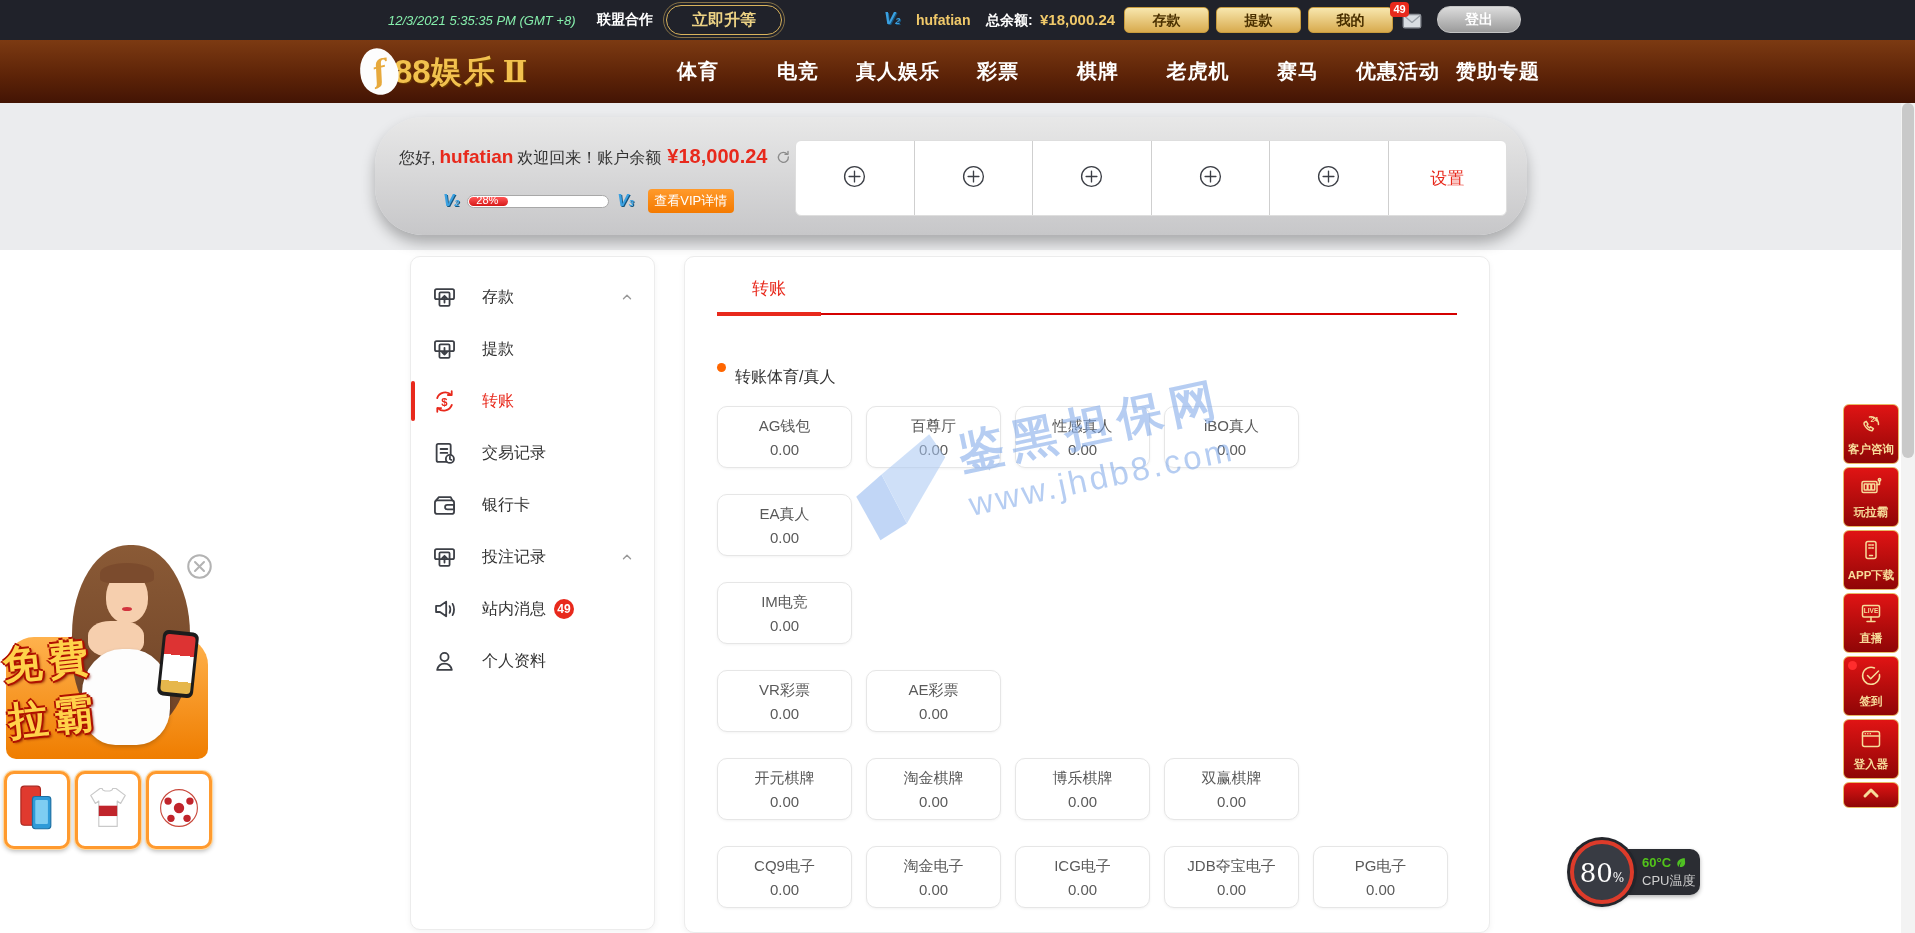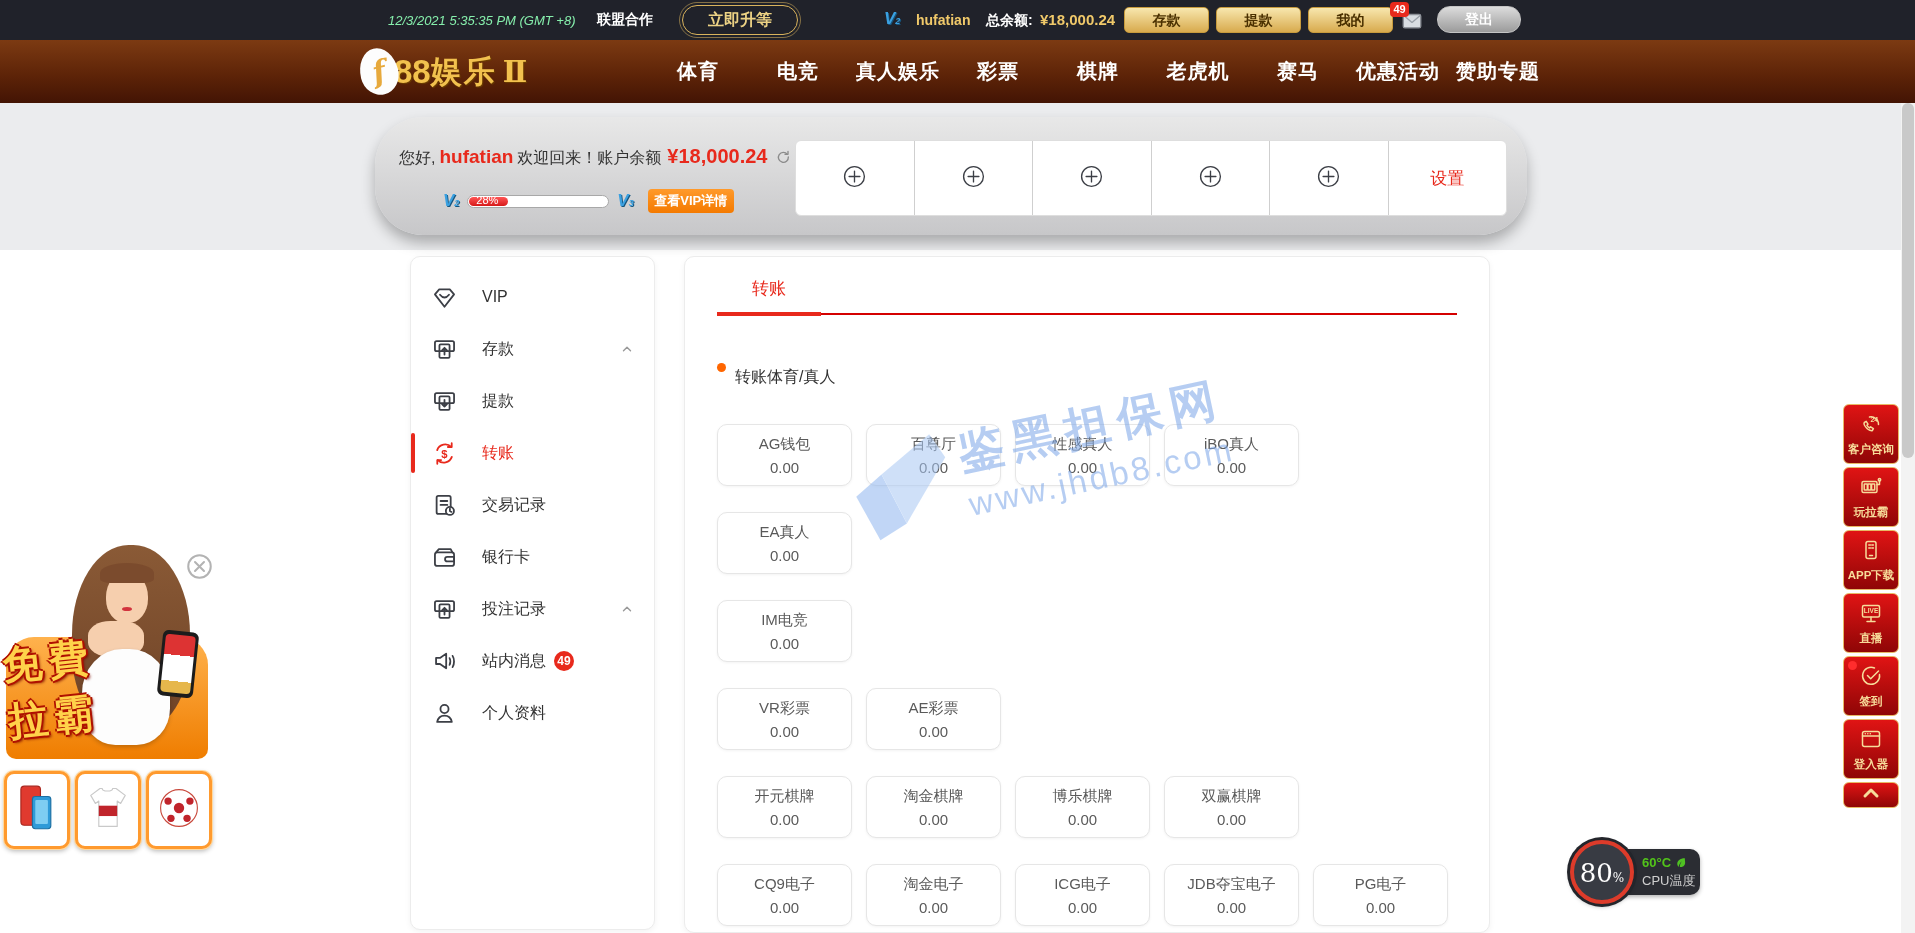--- a/index.html
+++ b/index.html
@@ -4,21 +4,21 @@
 <style>
   * { box-sizing: border-box; margin: 0; padding: 0; }
   html,body { width:1915px; height:933px; overflow:hidden; }
   body { position:relative; background:#fff; font-family:"Liberation Sans","DejaVu Sans",sans-serif; }
   svg { fill:none; stroke:currentColor; stroke-width:1.6; stroke-linecap:round; stroke-linejoin:round; }
 
   
   #topbar { position:absolute; left:0; top:0; width:1915px; height:40px; background:#20222a; z-index:30; }
   .tb-time { position:absolute; left:388px; top:13px; color:#86efac; font-size:13px;font-style:italic; }
   .tb-alliance { position:absolute; left:597px; top:11px; color:#fff; font-size:14px; font-weight:bold; cursor:pointer; }
-  .tb-upgrade { position:absolute; left:682px; top:5px; width:116px; height:30px; border:1px solid #d9b35c; outline:1px solid rgba(217,179,92,.55); outline-offset:2px; border-radius:16px; color:#ecd284; font-size:16px; font-weight:bold; text-align:center; line-height:28px; background:transparent; cursor:pointer; }
+  .tb-upgrade { position:absolute; left:666px; top:5px; width:116px; height:30px; border:1px solid #d9b35c; outline:1px solid rgba(217,179,92,.55); outline-offset:2px; border-radius:16px; color:#ecd284; font-size:16px; font-weight:bold; text-align:center; line-height:28px; background:transparent; cursor:pointer; }
   .vlogo { font-style:italic; font-weight:bold; color:#3aa0e0; text-shadow:1px 1px 0 #16557e; }
   .vlogo small { font-size:9px; }
   #tb-vip { position:absolute; left:884px; top:9px; font-size:17px; }
   #tb-user { position:absolute; left:916px; top:12px; color:#f0c96a; font-size:14px; font-weight:bold; }
   #tb-ballabel { position:absolute; left:986px; top:12px; color:#fff; font-size:14px; font-weight:bold; }
   #tb-balance { position:absolute; left:1040px; top:11px; color:#f0c96a; font-size:15px; font-weight:bold; }
   #tb-refresh { position:absolute; left:1136px; top:8px; width:23px; height:23px; border-radius:50%; background:#4aa7e0; color:#fff; display:flex; align-items:center; justify-content:center; cursor:pointer; }
   #tb-refresh svg { width:14px; height:14px; stroke-width:2; }
   .gold-btn { position:absolute; top:7px; width:85px; height:26px; border-radius:5px; background:linear-gradient(180deg,#f8e7ae,#d8ab4e); border:1px solid #c89b3c; color:#4a3000; font-size:14px; font-weight:bold; text-align:center; line-height:24px; cursor:pointer; }
   #tb-mail { position:absolute; left:1398px; top:12px; width:28px; height:20px; color:#9aa0a8; cursor:pointer; }
@@ -43,21 +43,21 @@
   #userpanel { position:absolute; left:375px; top:117px; width:1152px; height:118px; border-radius:48px; background:linear-gradient(180deg,#e8e8e8,#c7c7c9); box-shadow:0 8px 14px rgba(0,0,0,.28); }
   #greeting { position:absolute; left:24px; top:28px; font-size:16px; color:#333; white-space:nowrap; }
   #greeting .uname { color:#e8291c; font-size:19px; font-weight:bold; padding:0 4px; }
   #greeting .bal { color:#e8291c; font-size:20px; font-weight:bold; padding-left:6px; }
   #greeting .rf { display:inline-block; width:16px; height:16px; color:#8b8b8b; vertical-align:-2px; margin-left:8px; cursor:pointer; }
   #greeting .rf svg { width:16px; height:16px; stroke-width:2; }
   #viprow { position:absolute; left:68px; top:72px; display:flex; align-items:center; font-size:17px; }
   .vbar { position:relative; width:142px; height:13px; background:#fff; border:1px solid #a8a8a8; border-radius:7px; margin:0 8px; }
   .vbar-fill { position:absolute; left:1px; top:1px; height:9px; background:linear-gradient(180deg,#f55,#d61a1a); border-radius:5px; }
   .vbar-label { position:absolute; left:8px; top:-2px; color:#fff; font-size:11px; font-weight:normal; }
-  #vipbtn { margin-left:14px; width:86px; height:24px; background:linear-gradient(180deg,#ff9a2b,#f47a00); border:none; border-radius:4px; color:#fff; font-size:13px; font-weight:bold; cursor:pointer; }
+  #vipbtn { margin-left:14px; width:86px; height:24px; background:linear-gradient(180deg,#ff9a2b,#f47a00); border:none; border-radius:4px; color:#fff; font-size:13px; font-weight:normal; cursor:pointer; }
   #depositbox { position:absolute; left:420px; top:23px; width:712px; height:76px; background:#fff; border:1px solid #dedede; border-radius:6px; display:flex; }
   .dep-cell { flex:1; display:flex; align-items:center; justify-content:center; color:#4a4a4a; cursor:pointer; }
   .dep-cell:not(:last-child) { border-right:1px solid #cfcfcf; }
   .dep-cell svg { width:27px; height:27px; stroke-width:1.2; color:#3c3f46; }
   .dep-settings { color:#e8291c; font-size:17px; }
 
   
   #sidebar { position:absolute; left:410px; top:256px; width:245px; height:674px; background:#fff; border:1px solid #ececec; border-radius:10px; box-shadow:0 2px 6px rgba(0,0,0,.05); padding-top:14px; }
   .side-item { position:relative; height:52px; display:flex; align-items:center; padding:0 20px; color:#333; font-size:16px; cursor:pointer; }
   .side-item .si-icon { width:27px; height:27px; color:#3c3f46; flex:none; }
@@ -71,21 +71,21 @@
   .side-item.active::before { content:""; position:absolute; left:0; top:6px; width:4px; height:40px; background:#e8291c; border-radius:2px; }
 
   
   #main { position:absolute; left:684px; top:256px; width:806px; height:677px; background:#fff; border:1px solid #ececec; border-radius:10px; box-shadow:0 2px 6px rgba(0,0,0,.05); overflow:hidden; }
   #tabs { margin:20px 32px 0; border-bottom:2px solid #d40000; }
   .tab { display:inline-block; width:104px; padding-bottom:12px; margin-bottom:-3px; color:#e8291c; font-size:17px; text-align:center; border-bottom:4px solid #e8291c; cursor:pointer; }
   .sec-header { margin:32px 32px 0; display:flex; align-items:center; }
   .sec-dot { width:9px; height:9px; border-radius:50%; background:#f60; }
   .sec-title { margin-left:9px; font-size:16px; color:#333;margin-top:20px; }
   .card-row { margin:26px 32px 0; display:flex; gap:14px; }
-  .sec-header + .card-row { margin-top:36px; }
+  .sec-header + .card-row { margin-top:18px; }
   .bal-card { width:135px; height:62px; border:1px solid #e6e6e6; border-radius:10px; box-shadow:0 1px 3px rgba(0,0,0,.05); display:flex; flex-direction:column; align-items:center; justify-content:center; gap:5px; cursor:pointer; background:#fff; }
   .bal-name { font-size:15px; color:#5a5a5a; }
   .bal-value { font-size:15px; color:#5a5a5a; }
 
   
   #watermark { position:absolute; left:840px; top:392px; width:500px; transform:rotate(-12deg); color:#7ba6e8; opacity:.55; display:flex; align-items:center; pointer-events:none; z-index:5; }
   #watermark .wm-logo { width:110px; height:110px; flex:none; }
   #watermark .wm-col { margin-left:10px; }
   .wm-title { font-size:46px; font-weight:bold; letter-spacing:8px; }
   .wm-url { font-size:33px; letter-spacing:3px; margin-top:2px; }
@@ -231,27 +231,20 @@
             <path d="M12 7.2v9.6M7.2 12h9.6"></path>
           </svg></span>
       </div>
       <div class="dep-cell dep-settings">设置</div>
     </div>
 </div>
 
 <div id="sidebar">
     <div class="side-item">
       <span class="si-icon"><svg viewBox="0 0 24 24">
-          <path d="M3.5 9.2 7.3 4.8h9.4l3.8 4.4L12 20.2z"></path>
-          <path d="M8 9.6c1.2 1.6 2.6 2.4 4 2.4s2.8-.8 4-2.4"></path>
-        </svg></span>
-      <span class="si-label">VIP</span>
-    </div>
-    <div class="side-item">
-      <span class="si-icon"><svg viewBox="0 0 24 24">
           <rect x="3.5" y="4.5" width="17" height="9" rx="1.5"></rect>
           <rect x="7.5" y="7.5" width="9" height="12" rx="1"></rect>
           <path d="M12 16.5v-6M12 10.5l-2.2 2.2M12 10.5l2.2 2.2"></path>
         </svg></span>
       <span class="si-label">存款</span>
       <span class="si-chev"><svg viewBox="0 0 24 24">
           <path d="m6 15 6-6 6 6"></path>
         </svg></span>
     </div>
     <div class="side-item">

